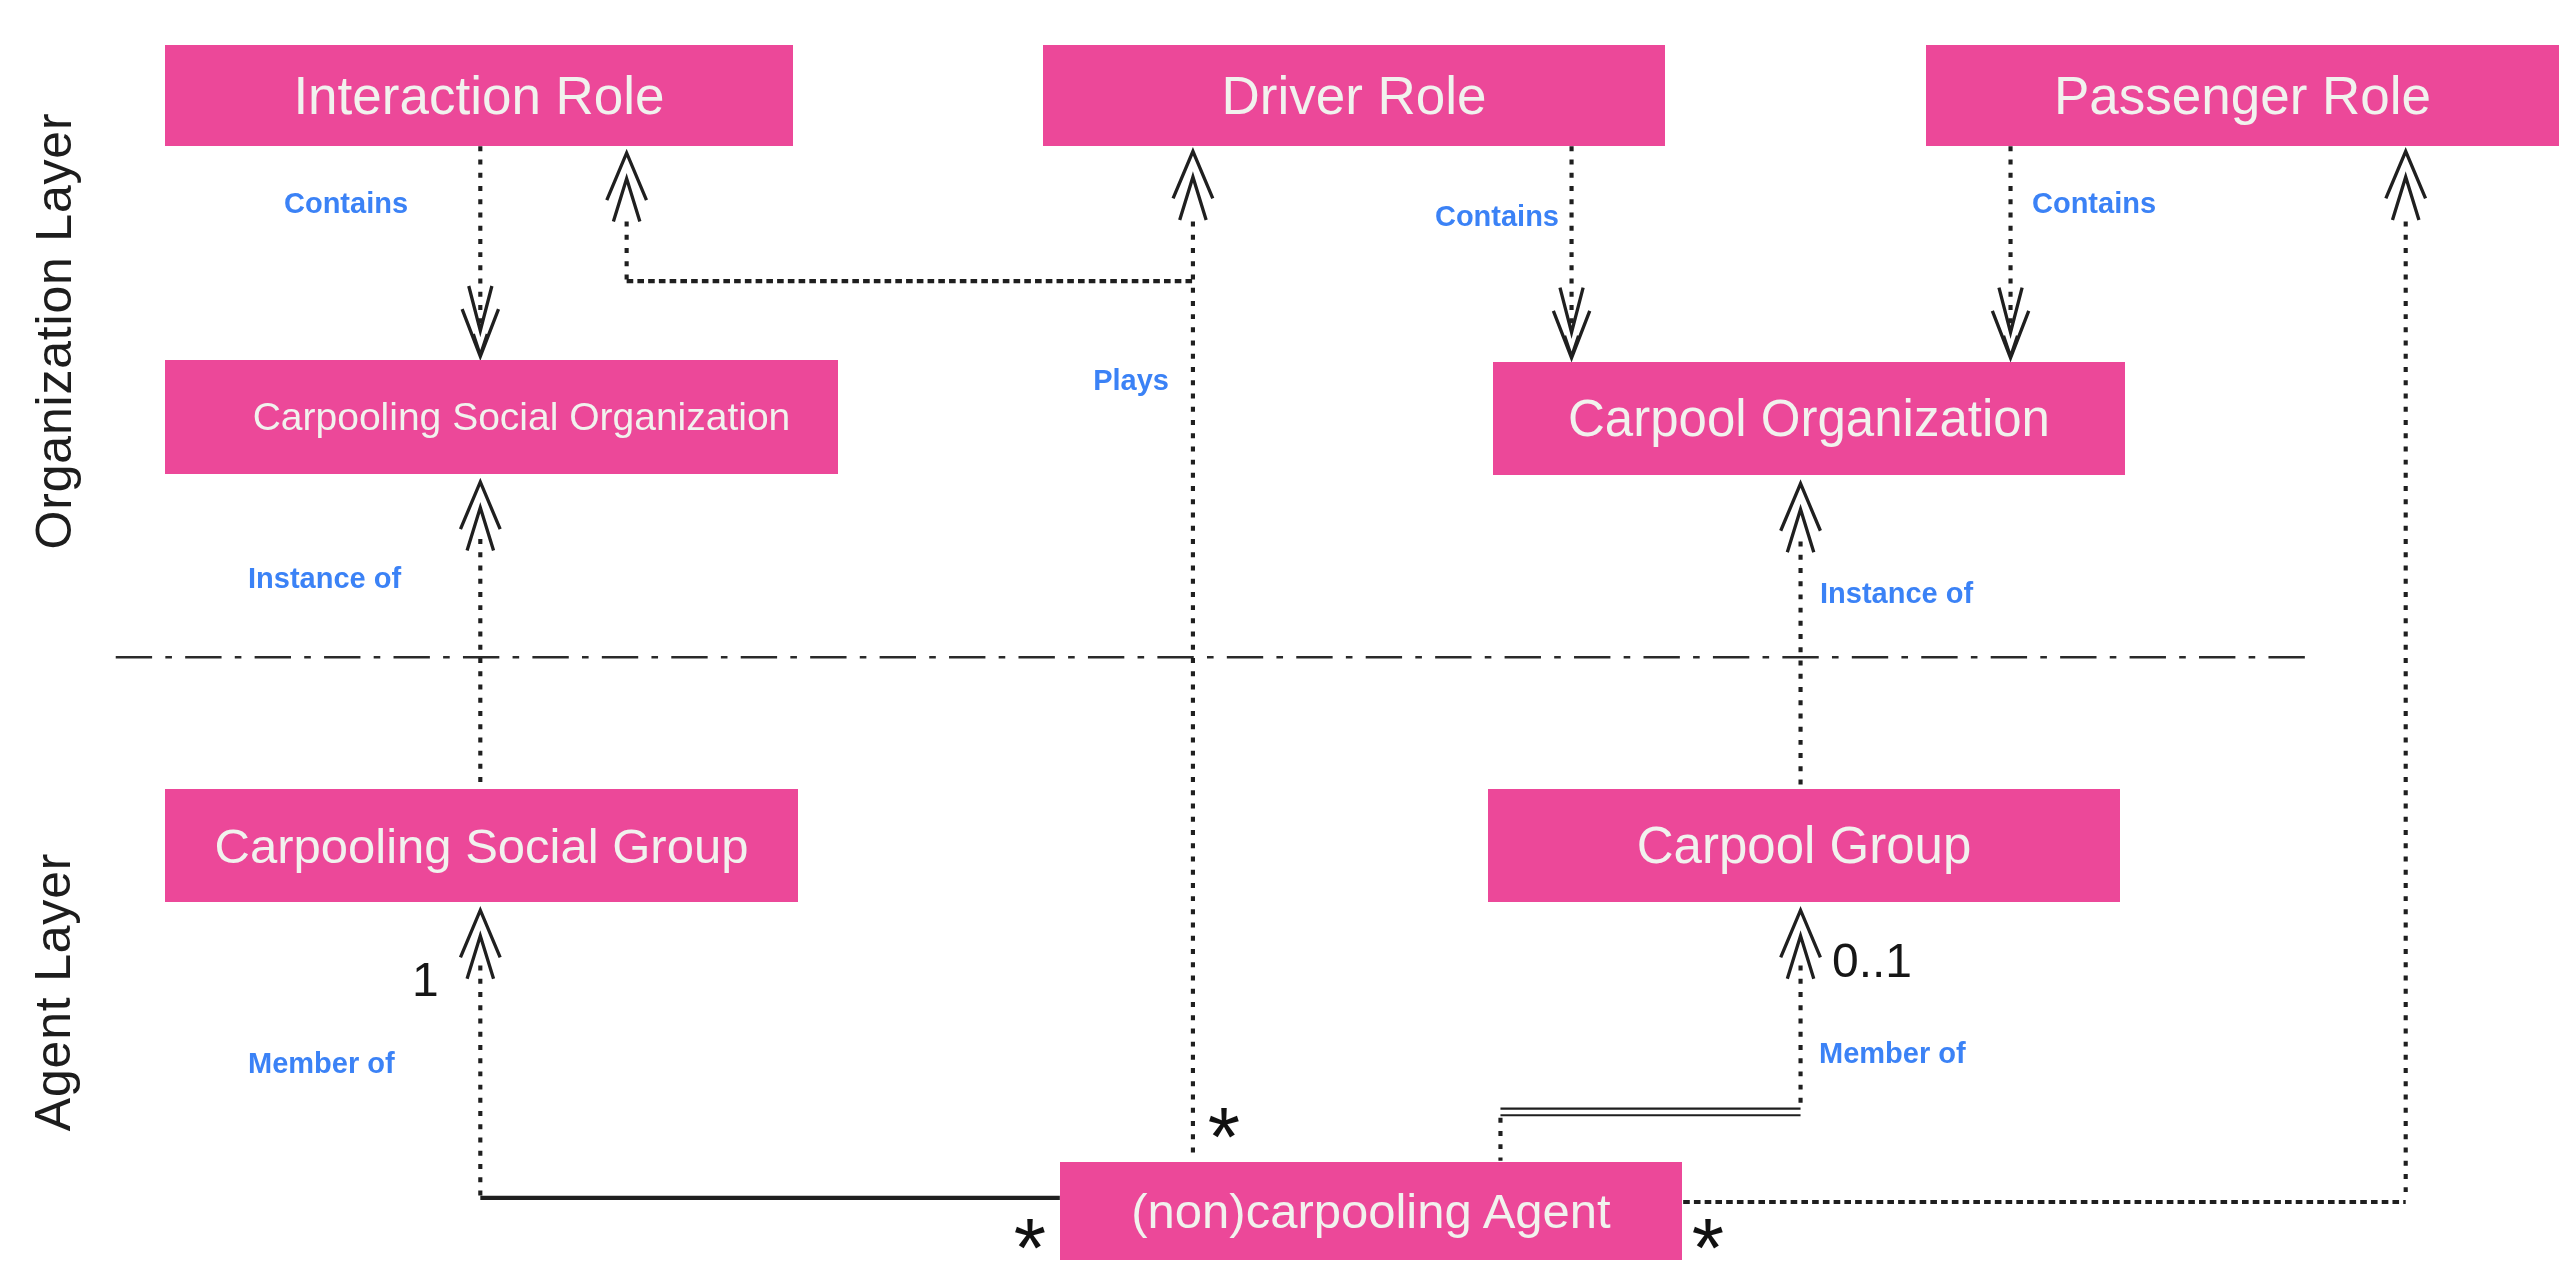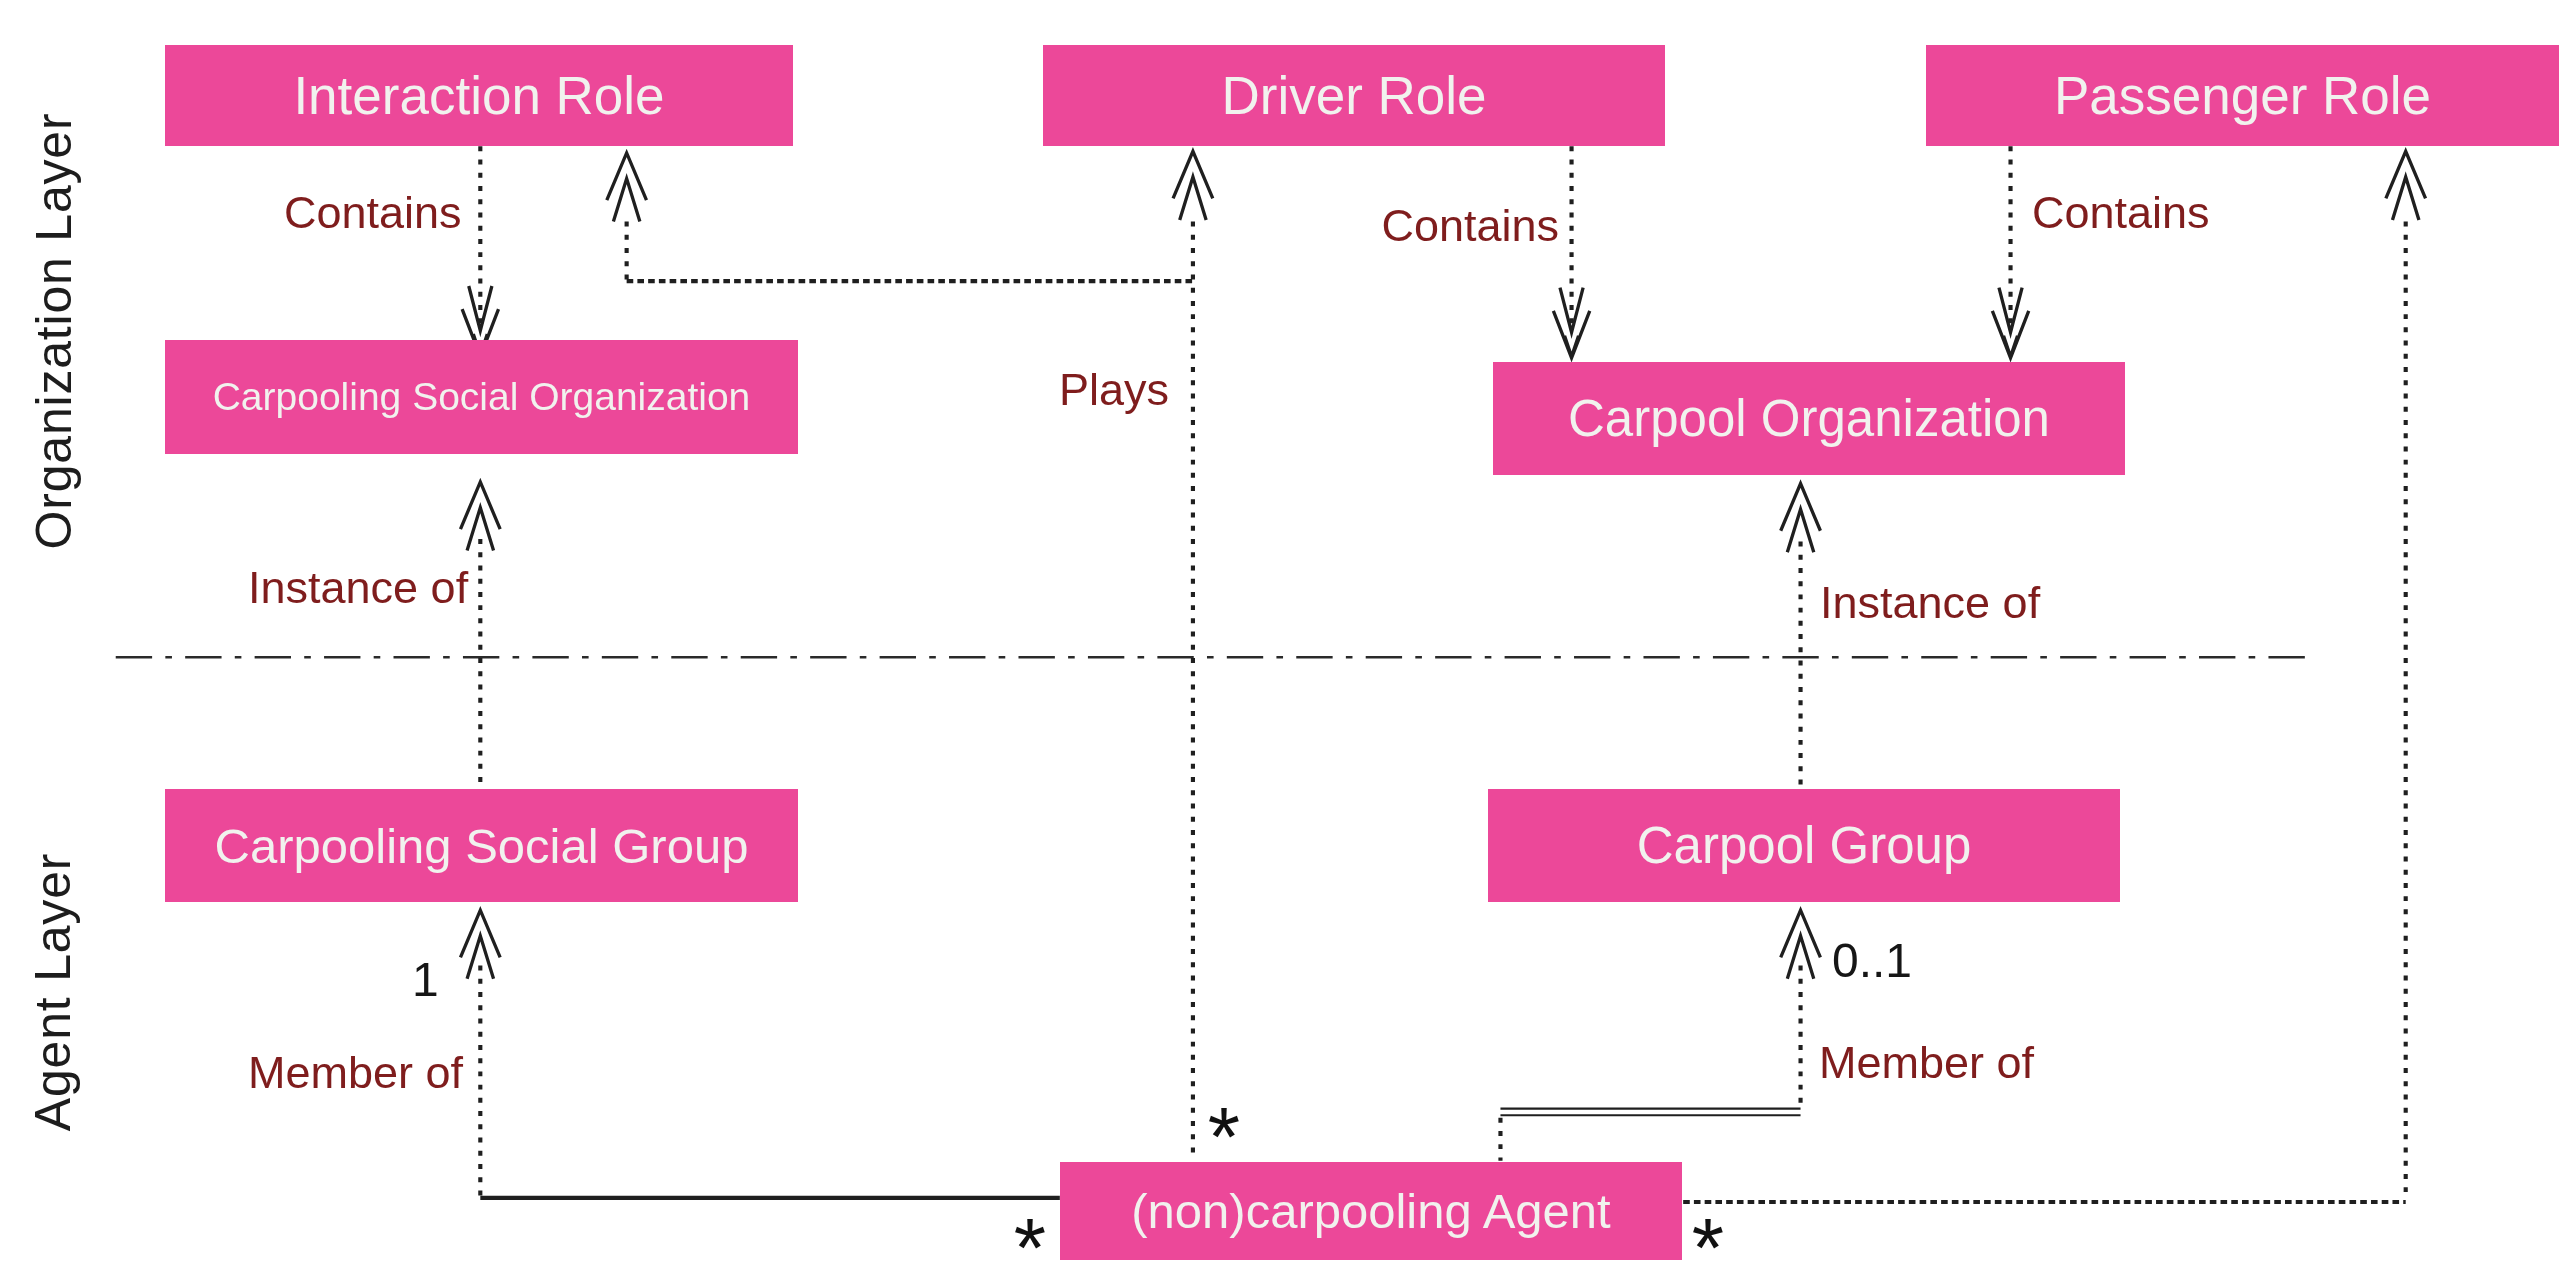--- a/index.html
+++ b/index.html
@@ -7,21 +7,21 @@
     position:relative;width:2576px;height:1288px;background:#ffffff;overflow:hidden;
     font-family:"Liberation Sans", sans-serif;
   }
   #wires{position:absolute;left:0;top:0;}
   .node{
     position:absolute;background:#ec4899;color:#F1F2EE;
     display:flex;align-items:center;justify-content:center;
     white-space:nowrap;text-align:center;
   }
   .lbl{
-    position:absolute;color:#7f1d1d;font-size:45px;white-space:nowrap;
+    position:absolute;color:#3b82f6;font-size:29px;white-space:nowrap;font-weight:bold;
   }
   .mult{position:absolute;color:#161616;font-size:48px;white-space:nowrap;}
   .star{position:absolute;color:#111111;font-size:83px;line-height:83px;width:50px;text-align:center;}
   .vlabel{
     position:absolute;color:#1d1d1d;font-size:50px;font-weight:300;letter-spacing:0.8px;
     text-align:center;transform:rotate(-90deg);white-space:nowrap;
   }
   .al-r{text-align:right;}
   .f64{font-size:53px;} .f62{font-size:51px;} .f58{font-size:49px;} .f47{font-size:39px;}
 </style>
@@ -102,21 +102,21 @@
     </g>
   </svg>
 
   <div class="vlabel" style="left:-203px;top:301px;width:513px;height:60px;line-height:60px;">Organization Layer</div>
   <div class="vlabel" style="left:-129px;top:962px;width:364px;height:60px;line-height:60px;">Agent Layer</div>
 
   <div class="node f64" style="left:165px;top:45px;width:628px;height:101px;">Interaction Role</div>
   <div class="node f64" style="left:1043px;top:45px;width:622px;height:101px;">Driver Role</div>
   <div class="node f64" style="left:1926px;top:45px;width:633px;height:101px;">Passenger Role</div>
 
-  <div class="node f47" style="left:165px;top:340px;width:633px;height:114px;">Carpooling Social Organization</div>
+  <div class="node f47" style="left:165px;top:360px;width:633px;height:114px;padding-left:40px;">Carpooling Social Organization</div>
   <div class="node f62" style="left:1493px;top:362px;width:632px;height:113px;">Carpool Organization</div>
 
   <div class="node f58" style="left:165px;top:789px;width:633px;height:113px;">Carpooling Social Group</div>
   <div class="node f62" style="left:1488px;top:789px;width:632px;height:113px;">Carpool Group</div>
 
   <div class="node f58" style="left:1060px;top:1162px;width:622px;height:98px;text-align:center;">(non)carpooling Agent</div>
 
   <div class="lbl" style="left:284px;top:187px;width:182px;">Contains</div>
   <div class="lbl al-r" style="left:1377px;top:200px;width:182px;">Contains</div>
   <div class="lbl" style="left:2032px;top:187px;width:198px;">Contains</div>

